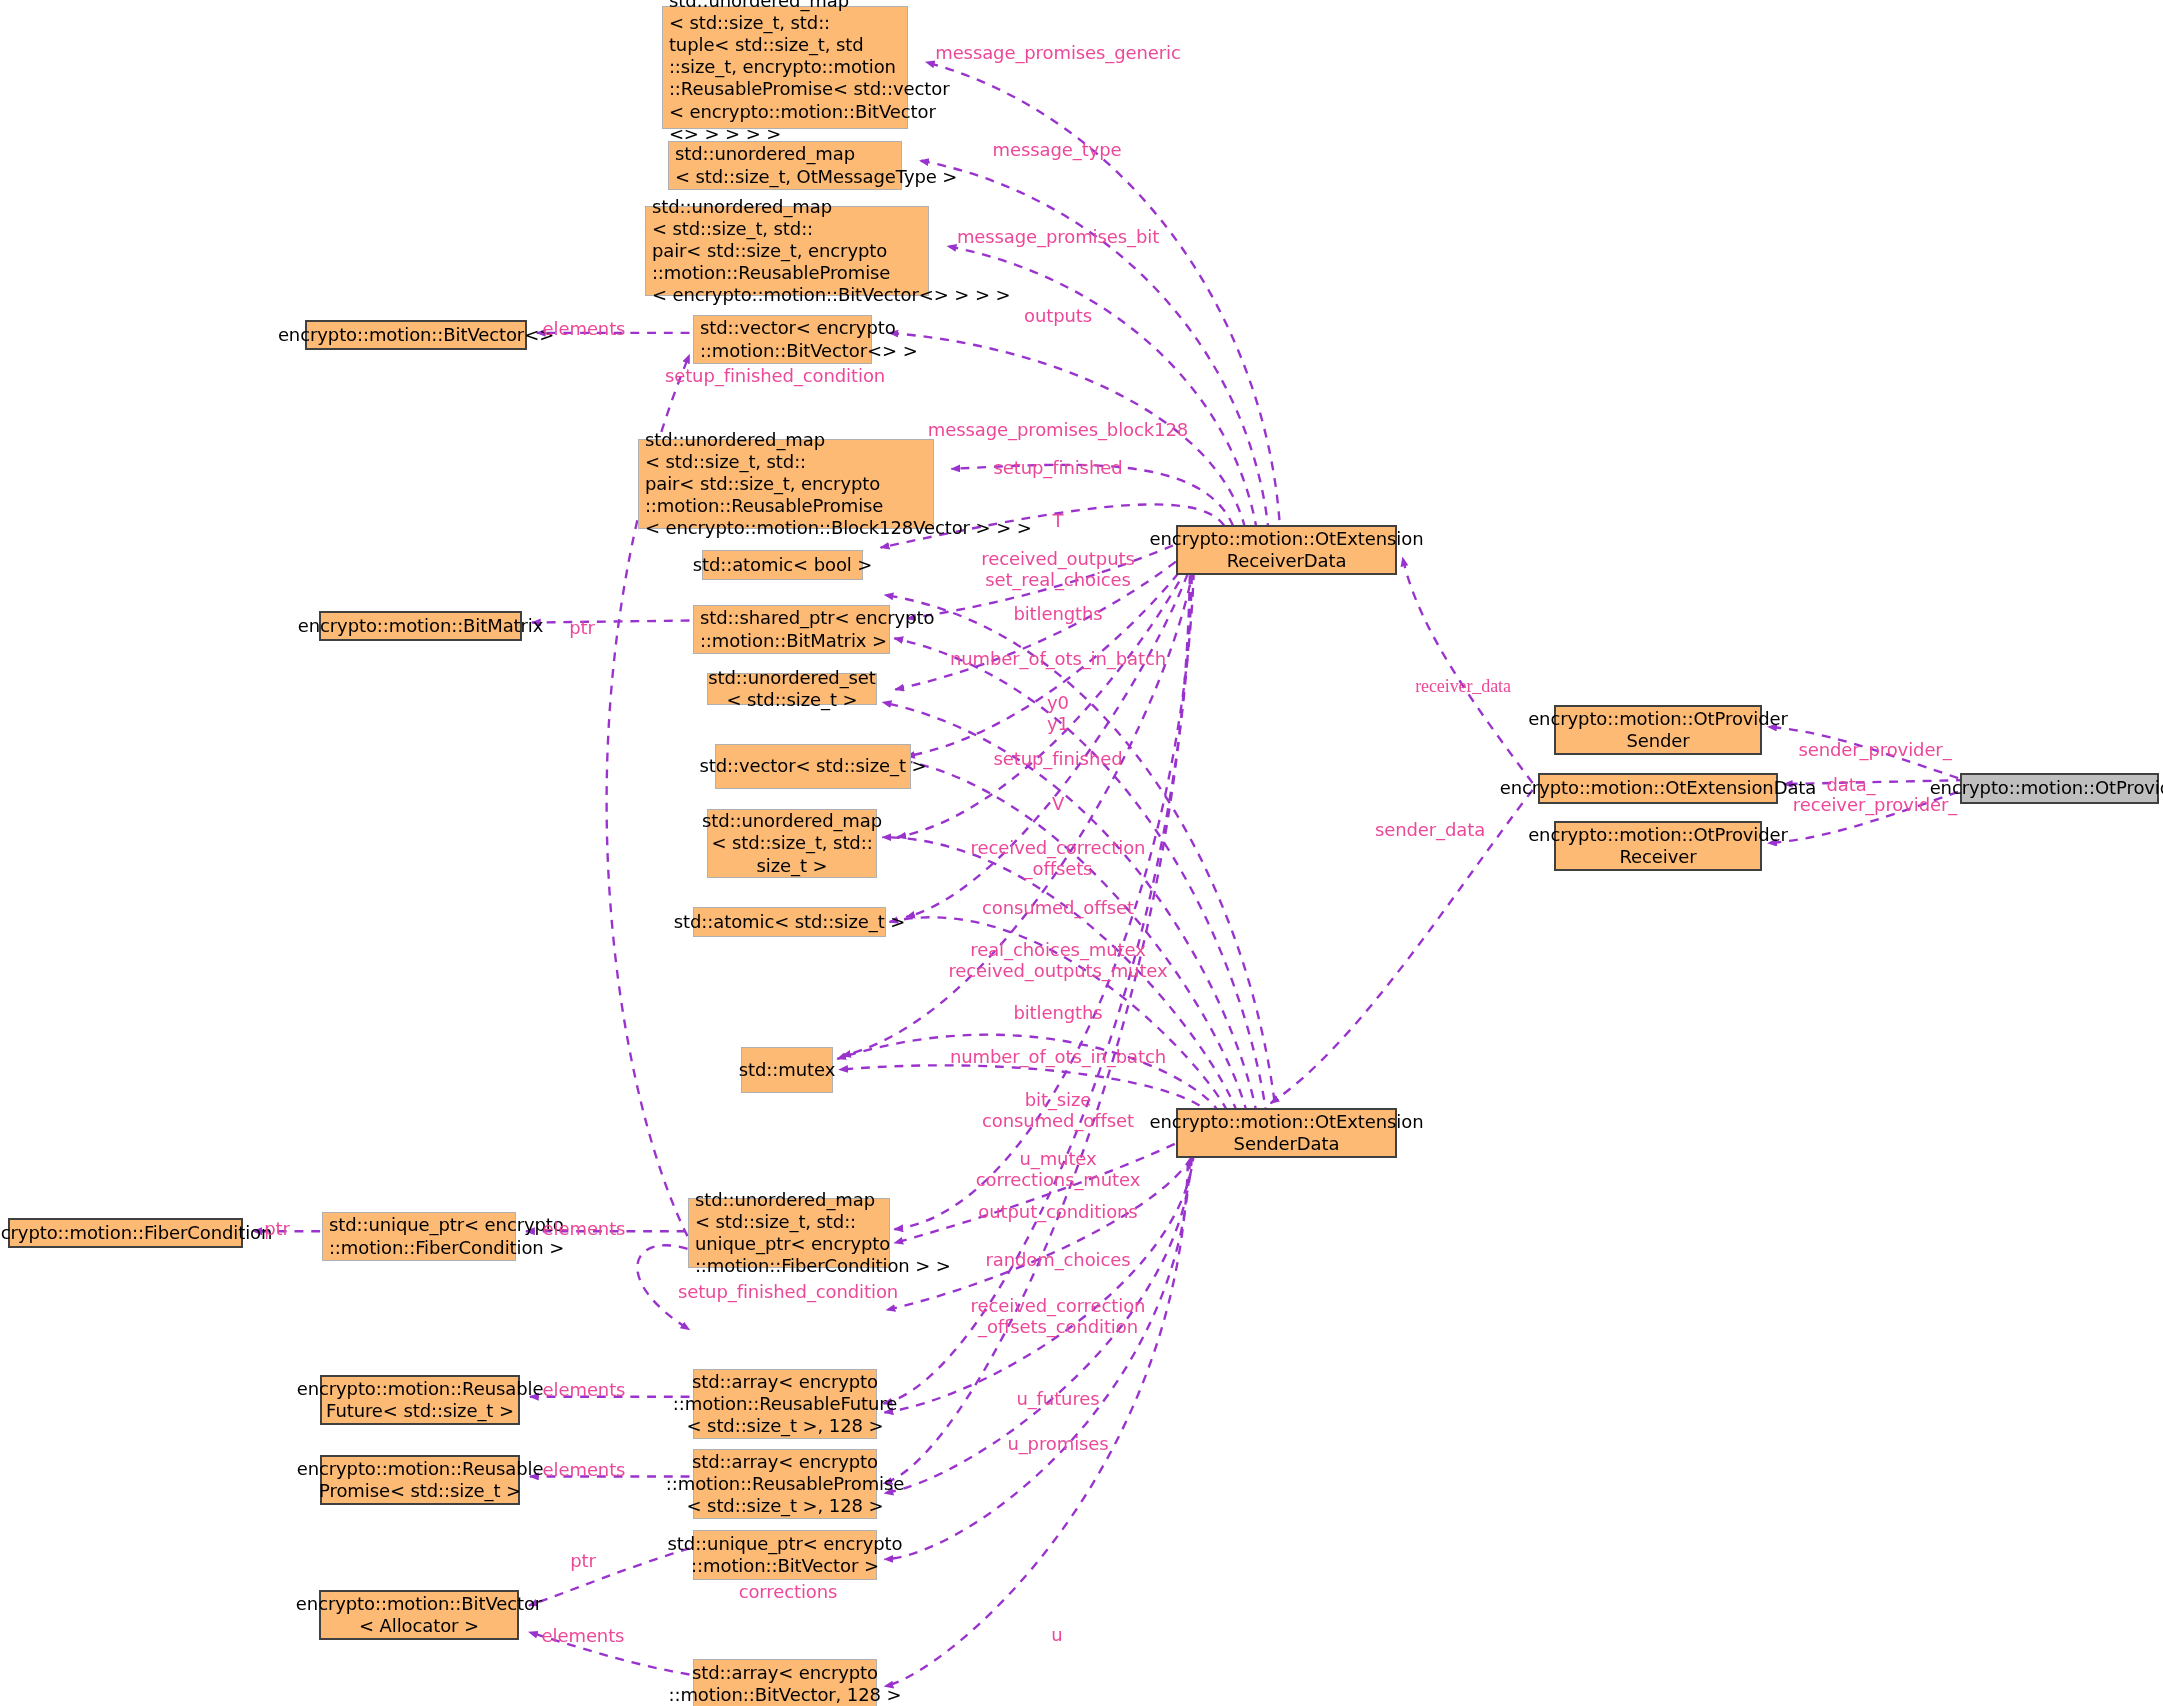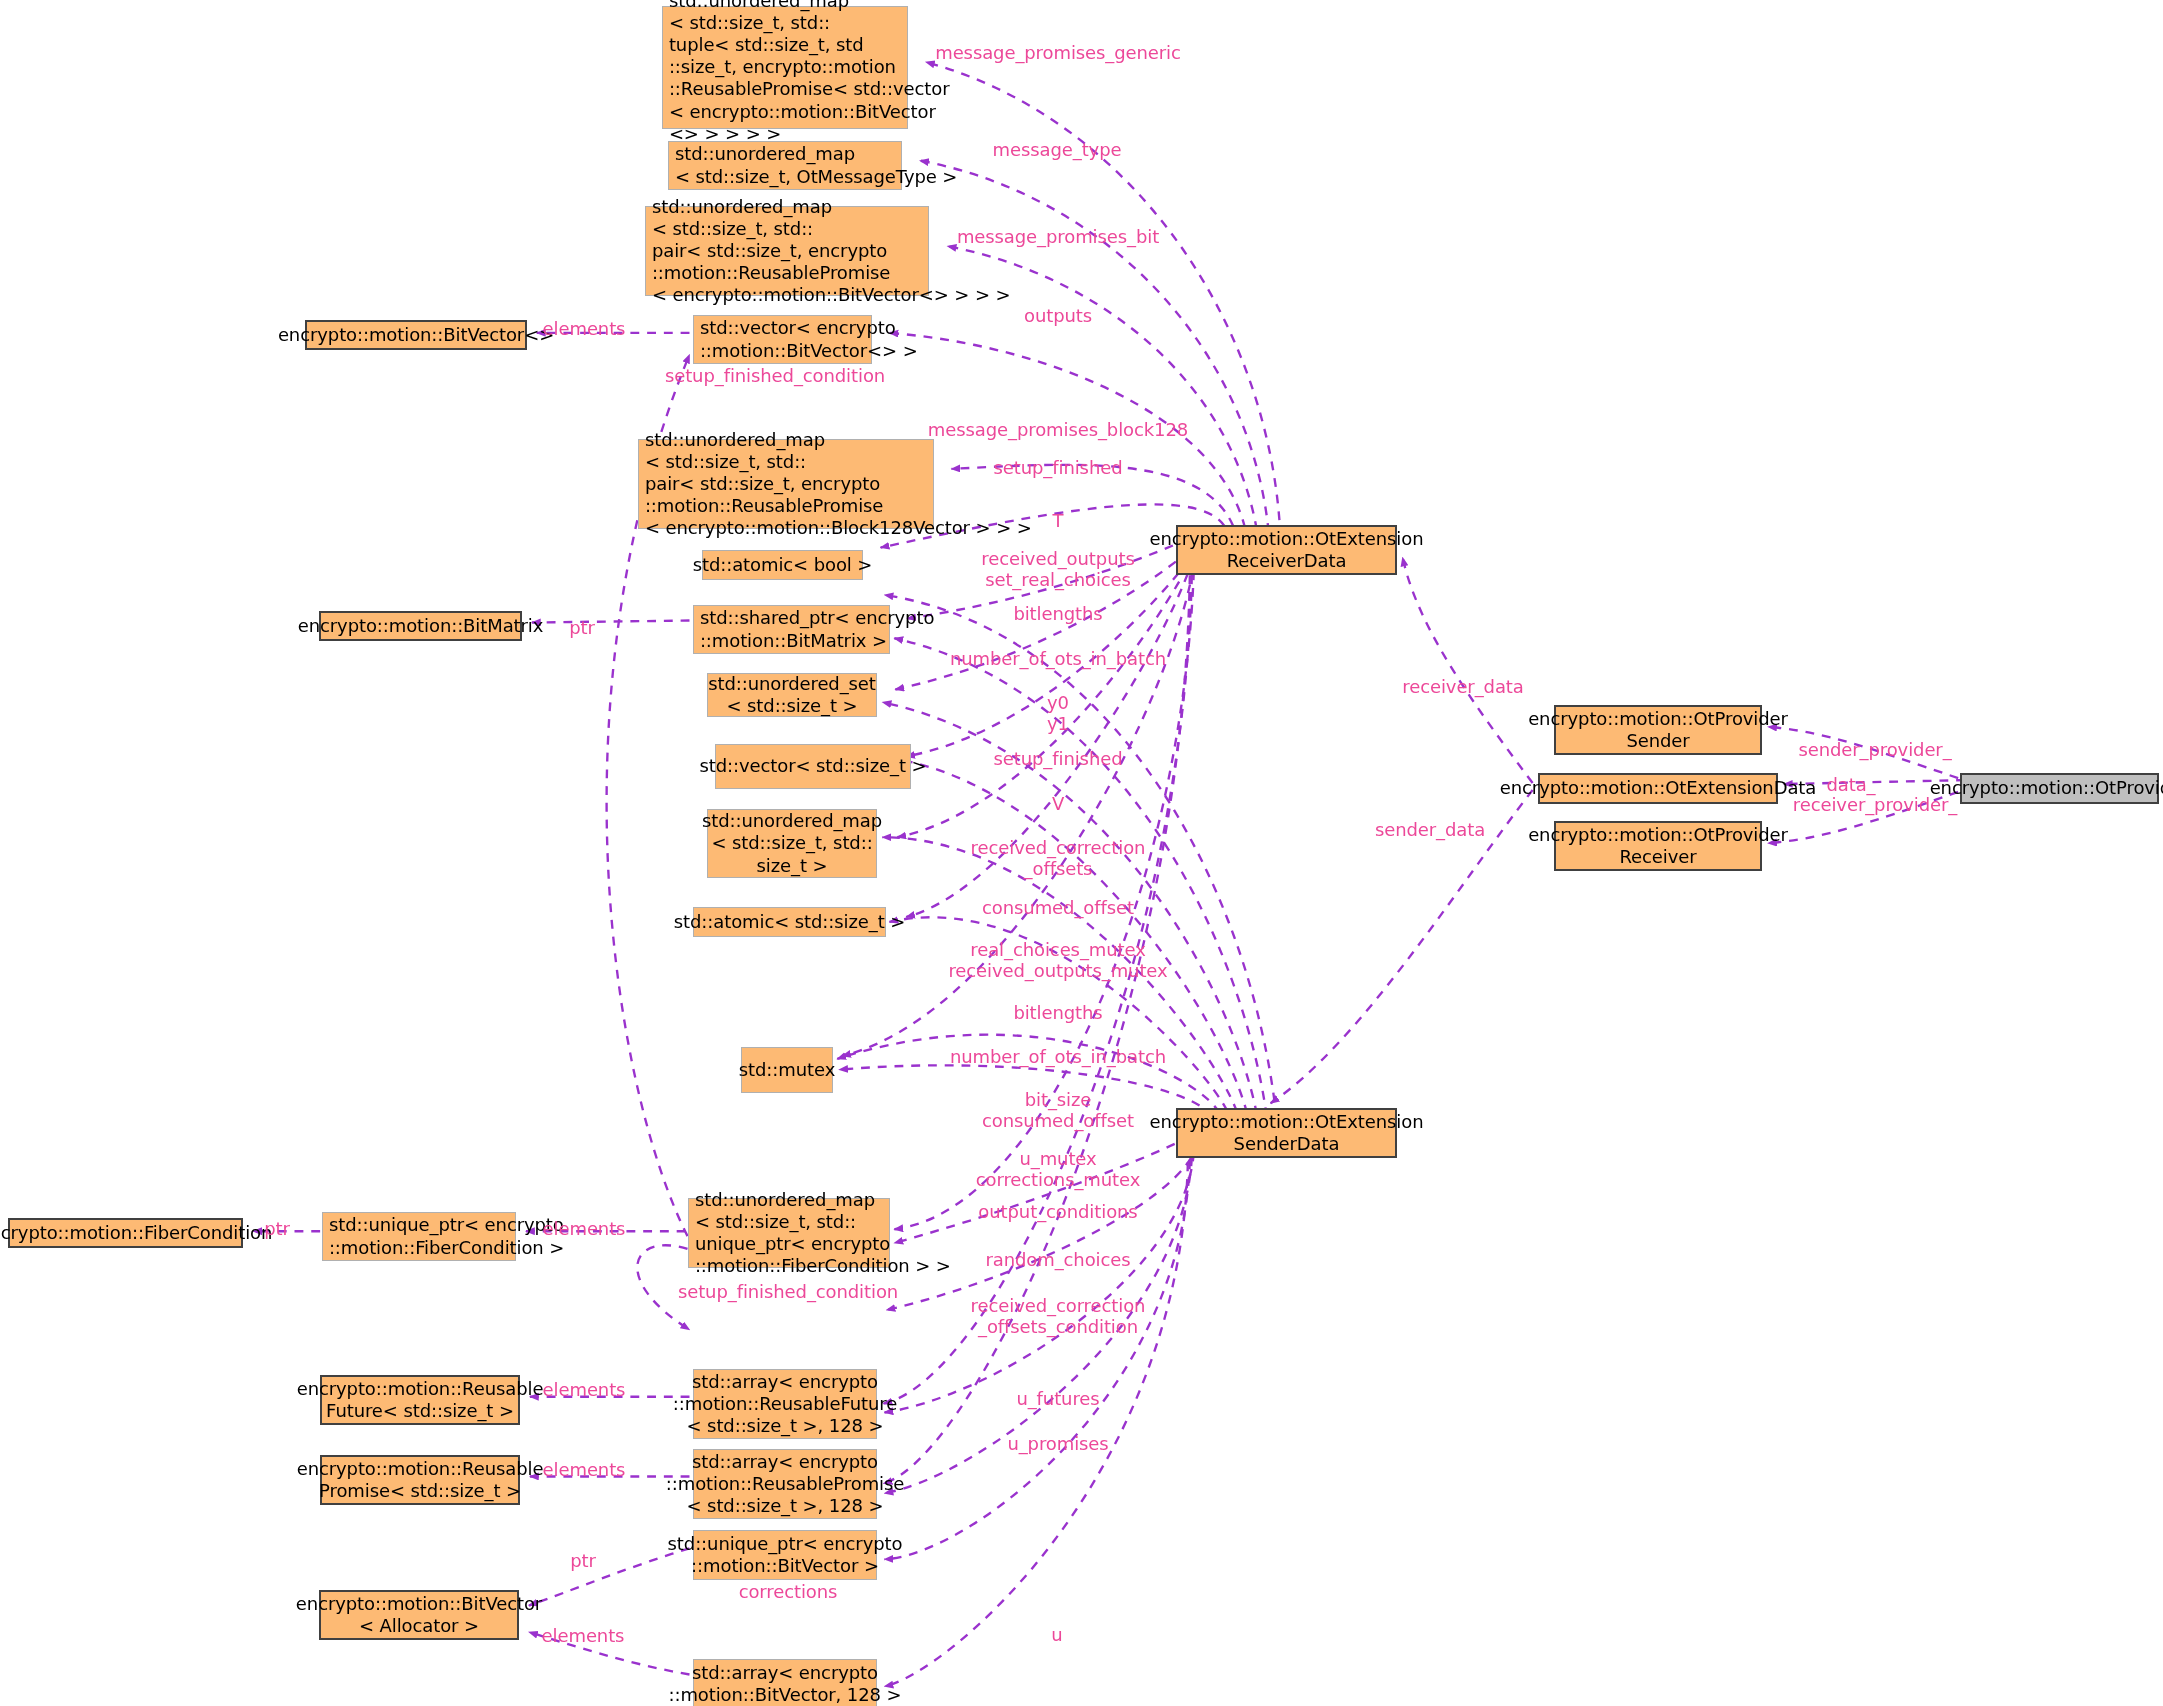--- a/index.html
+++ b/index.html
@@ -175,21 +175,21 @@
 
   <div class="node own" style="left:319px;top:611px;width:203px;height:29.6px;">
     <span>encrypto::motion::BitMatrix</span>
   </div>
 
   <div class="node lib lnode" style="left:693px;top:605px;width:197px;height:49px;">
     <span>std::shared_ptr&lt; encrypto
 ::motion::BitMatrix &gt;</span>
   </div>
 
-  <div class="node lib" style="left:707px;top:673px;width:170px;height:44px;">
+  <div class="node lib" style="left:707px;top:673px;width:170px;height:32px;">
     <span>std::unordered_set
 &lt; std::size_t &gt;</span>
   </div>
 
   <div class="node lib" style="left:715px;top:744px;width:196px;height:45px;">
     <span>std::vector&lt; std::size_t &gt;</span>
   </div>
 
   <div class="node lib" style="left:707px;top:809px;width:170px;height:69px;">
     <span>std::unordered_map
@@ -315,21 +315,21 @@
   <div class="edge-label" style="left:1058px;top:1148px;"><span>u_mutex
 corrections_mutex</span></div>
   <div class="edge-label" style="left:1058px;top:1201px;"><span>output_conditions</span></div>
   <div class="edge-label" style="left:1058px;top:1249px;"><span>random_choices</span></div>
   <div class="edge-label" style="left:1058px;top:1295px;"><span>received_correction
 _offsets_condition</span></div>
   <div class="edge-label" style="left:1058px;top:1388px;"><span>u_futures</span></div>
   <div class="edge-label" style="left:1058px;top:1433px;"><span>u_promises</span></div>
   <div class="edge-label" style="left:788px;top:1581px;text-align:right;"><span>corrections</span></div>
   <div class="edge-label" style="left:1057px;top:1624px;"><span>u</span></div>
-  <div class="edge-label" style="left:1463px;top:676px;"><span>receiver_data</span></div>
+  <div class="edge-label" style="left:1463px;top:676px;font-family:Liberation Serif, serif;"><span>receiver_data</span></div>
   <div class="edge-label" style="left:1430px;top:819px;text-align:center;"><span>sender_data</span></div>
   <div class="edge-label" style="left:1875px;top:739px;"><span>sender_provider_</span></div>
   <div class="edge-label" style="left:1851px;top:774px;"><span>data_</span></div>
   <div class="edge-label" style="left:1875px;top:794px;"><span>receiver_provider_</span></div>
   <div class="edge-label" style="left:582px;top:617px;"><span>ptr</span></div>
   <div class="edge-label" style="left:277px;top:1218px;"><span>ptr</span></div>
   <div class="edge-label" style="left:584px;top:1218px;"><span>elements</span></div>
   <div class="edge-label" style="left:788px;top:1281px;"><span>setup_finished_condition</span></div>
   <div class="edge-label" style="left:584px;top:1379px;"><span>elements</span></div>
   <div class="edge-label" style="left:584px;top:1459px;"><span>elements</span></div>

